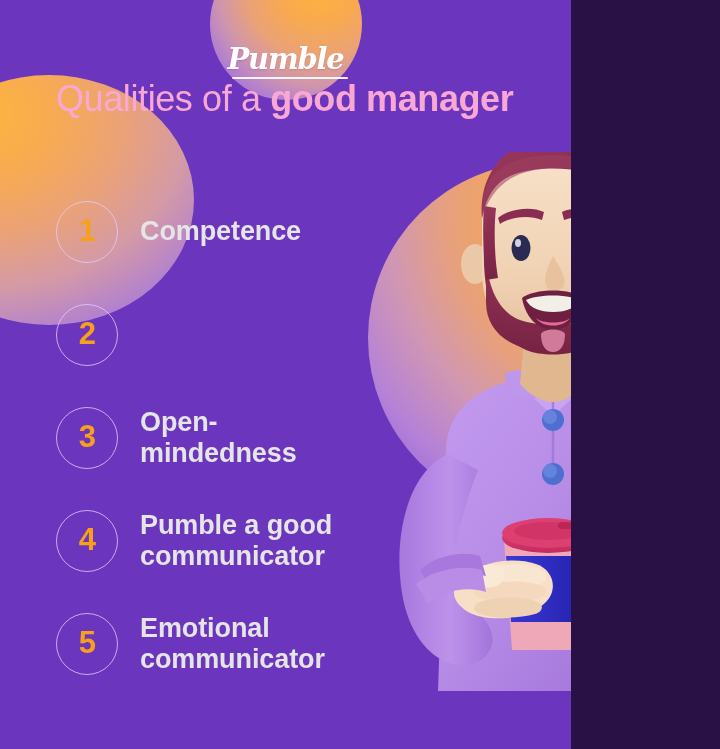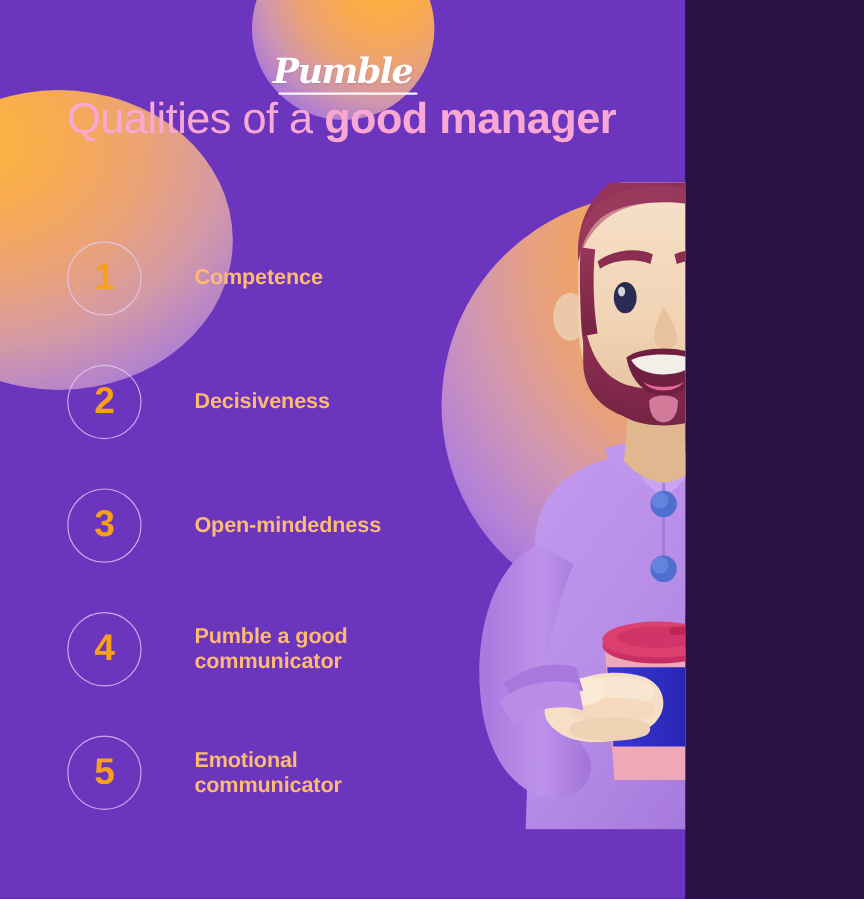--- a/index.html
+++ b/index.html
@@ -151,24 +151,24 @@
   }
   .q-num {
     font-size:31px;
     font-weight:700;
     color:#F7A01C;
     line-height:1;
     letter-spacing:-0.5px;
     transform:translateY(-1px);
   }
   .q-label {
-    margin-left:44px;
-    font-size:18px;
+    margin-left:22px;
+    font-size:27px;
     font-weight:700;
-    color:#fdba74;
+    color:#e5e5e5;
     line-height:1.13;
     max-width:210px;
     letter-spacing:-0.1px;
   }
 
   
   .character {
     position:absolute;
     left:386px; top:152px;
     width:334px; height:540px;
@@ -348,21 +348,20 @@
     <li class="q-item">
       <span class="q-badge">
         <span class="q-num">1</span>
       </span>
       <span class="q-label">Competence</span>
     </li>
     <li class="q-item">
       <span class="q-badge">
         <span class="q-num">2</span>
       </span>
-      <span class="q-label">Decisiveness</span>
     </li>
     <li class="q-item">
       <span class="q-badge">
         <span class="q-num">3</span>
       </span>
       <span class="q-label">Open-mindedness</span>
     </li>
     <li class="q-item">
       <span class="q-badge">
         <span class="q-num">4</span>

